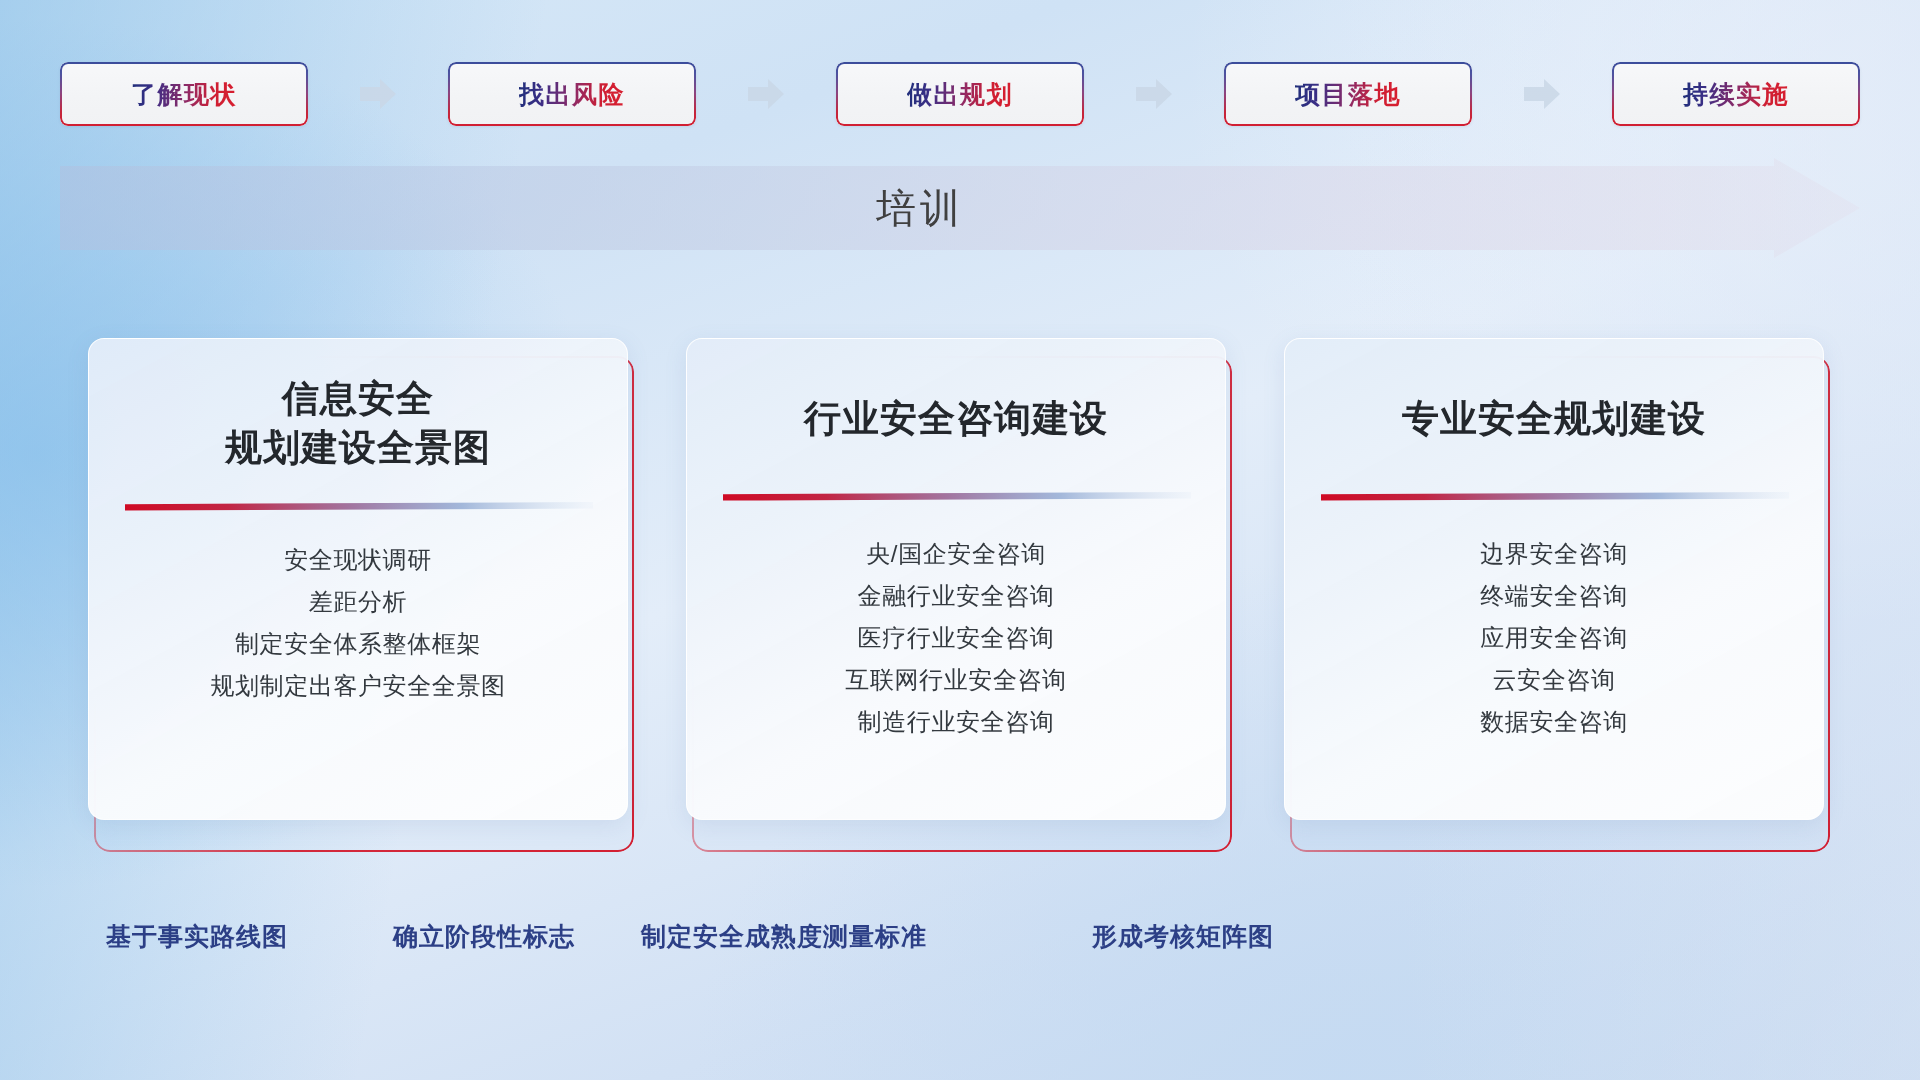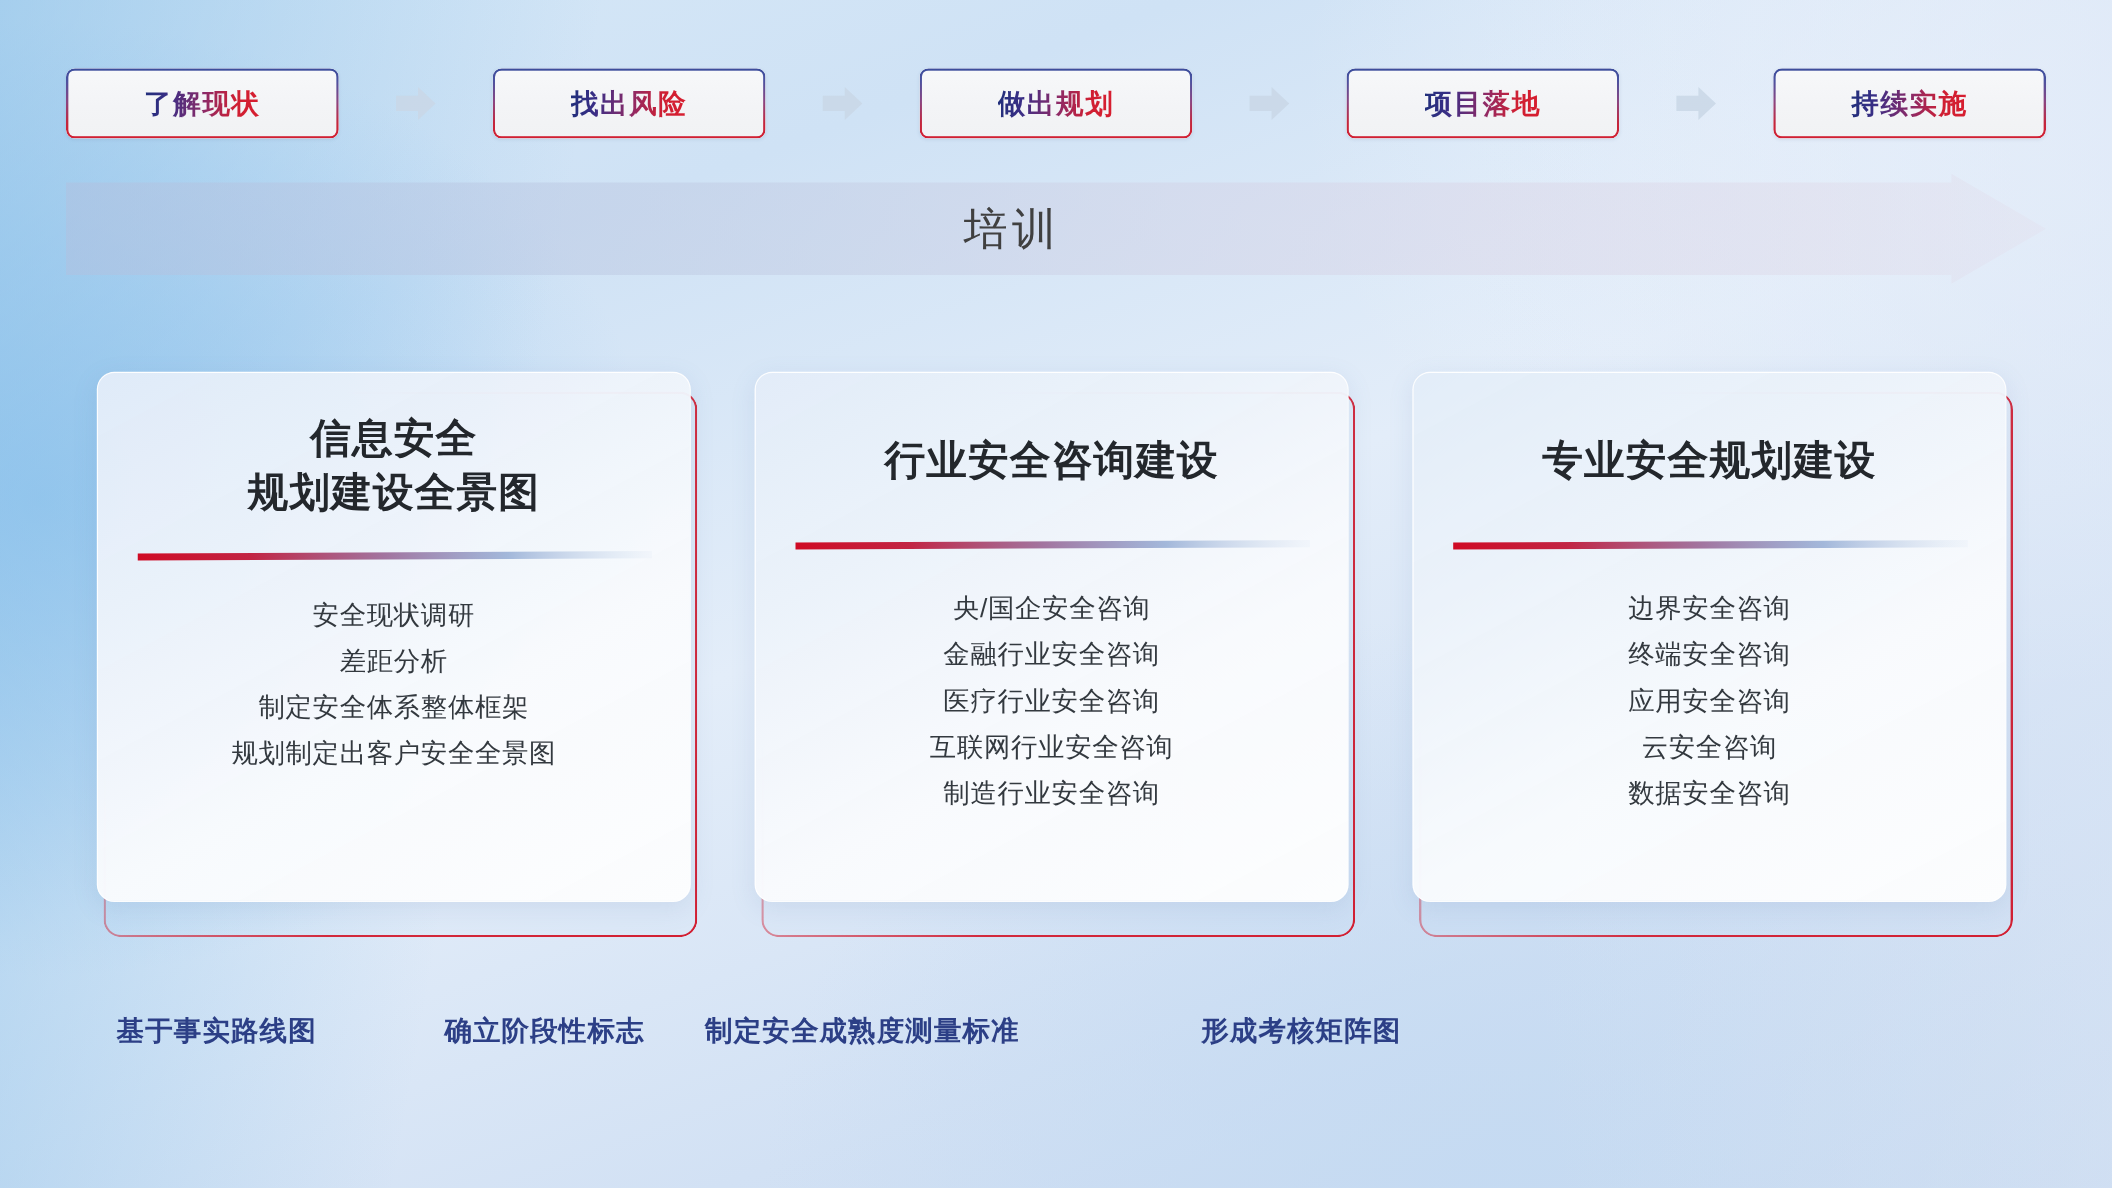--- a/index.html
+++ b/index.html
@@ -257,16 +257,16 @@
           <li>应用安全咨询</li>
           <li>云安全咨询</li>
           <li>数据安全咨询</li>
         </ul>
       </div>
     </div>
   </div>
 
 <div id="bottom-labels">
     <div class="bottom-label" style="left: 106px;">基于事实路线图</div>
-    <div class="bottom-label" style="left: 404px;">确立阶段性标志</div>
+    <div class="bottom-label" style="left: 393px;">确立阶段性标志</div>
     <div class="bottom-label" style="left: 641px;">制定安全成熟度测量标准</div>
     <div class="bottom-label" style="left: 1092px;">形成考核矩阵图</div>
   </div>
 
 </body></html>

